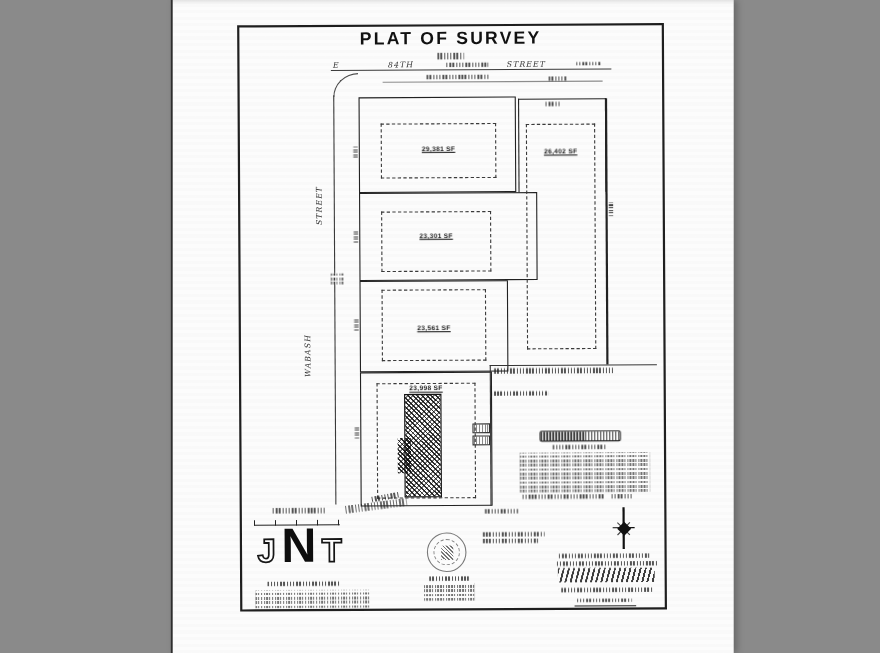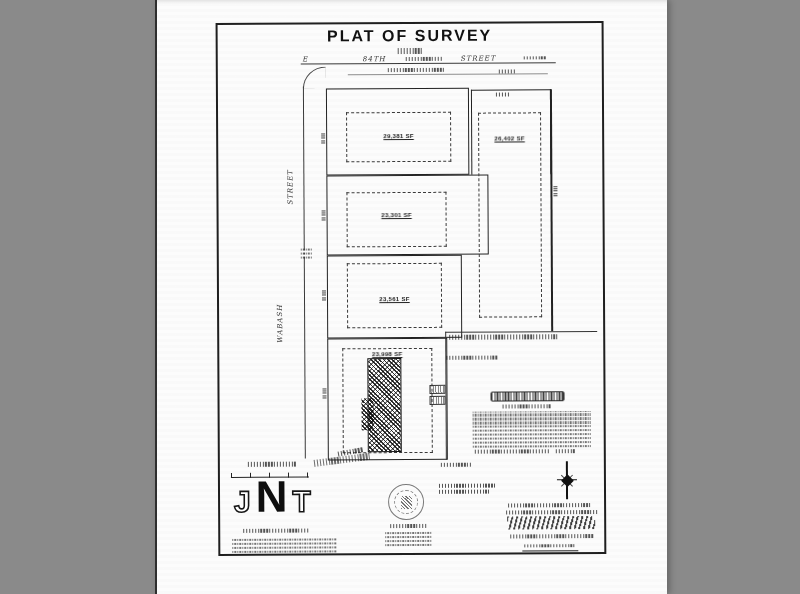--- a/index.html
+++ b/index.html
@@ -81,21 +81,21 @@
 <div class="page">
   <div class="sheet">
 
     <div class="plat-border"></div>
     <div class="title">PLAT OF SURVEY</div>
     <div class="tline" style="left:242px;top:48px;width:24px;height:6px;"></div>
 
     <div class="hline" style="left:145px;top:63px;width:255px;"></div>
     <div class="hline" style="left:192px;top:74px;width:200px;background:#8d8d8d;"></div>
     <div class="street-label" style="left:147px;top:55px;">E</div>
-    <div class="street-label" style="left:197px;top:55px;margin-left:10px;">84TH</div>
+    <div class="street-label" style="left:197px;top:55px;">84TH</div>
     <div class="street-label" style="left:305px;top:55px;">STREET</div>
     <div class="tline" style="left:250px;top:57px;width:38px;height:4px;"></div>
     <div class="tline" style="left:232px;top:68px;width:58px;height:4px;"></div>
     <div class="tline" style="left:368px;top:57px;width:22px;height:3px;"></div>
     <div class="corner-arc"></div>
 
     <div class="vline" style="left:147px;top:86px;height:372px;"></div>
     <div class="street-label vlabel" style="left:130px;top:204px;">STREET</div>
     <div class="street-label vlabel" style="left:119px;top:342px;">WABASH</div>
     <div class="tpar" style="left:144px;top:248px;width:12px;height:10px;"></div>

